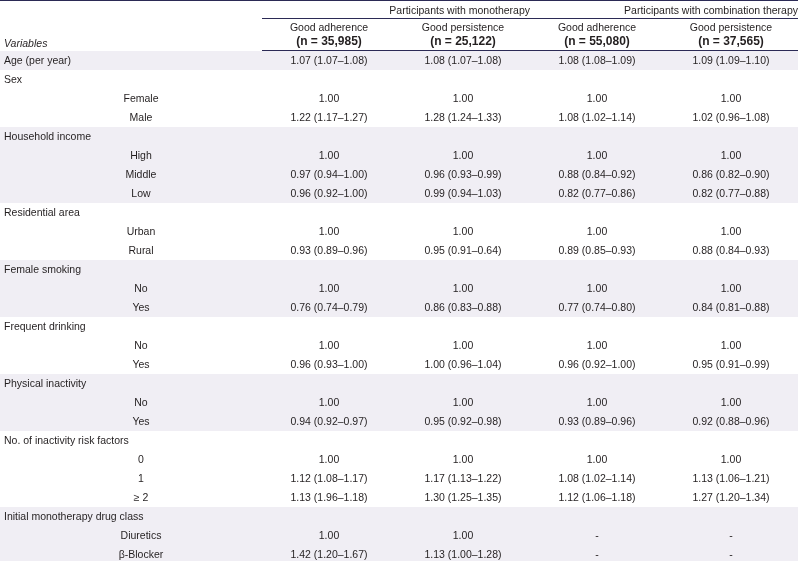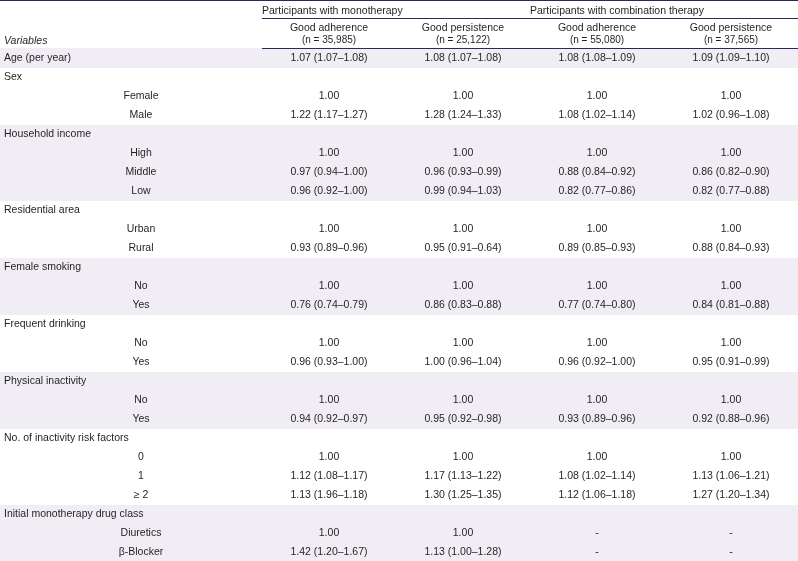--- a/index.html
+++ b/index.html
@@ -29,40 +29,41 @@
   table.tbl col.c2 { width: 134px; }
   table.tbl col.c3 { width: 134px; }
   table.tbl col.c4 { width: 134px; }
 
   
   .hdr-top td {
     padding: 3px 0 2px 0;
     vertical-align: bottom;
   }
   .hdr-group {
-    text-align: left;
+    text-align: right;
     border-bottom: 1px solid #2b2a55;
     padding-bottom: 2px !important;
     margin-top: 10px;
   }
   .hdr-var {
     text-align: left;
     padding-left: 4px !important;
     vertical-align: top;
     font-style: italic;
   }
   .hdr-sub td {
     text-align: center;
     padding: 2px 0 1px 0;
     vertical-align: top;
     line-height: 1.25;
   }
   .hdr-sub td .n {
     display: block;
-    font-size: 10px;
+    font-size: 12px;
+    font-weight: bold;
   }
 
   .topline {
     border-top: 1.4px solid #2b2a55;
   }
   .headrule {
     border-bottom: 1.4px solid #2b2a55;
   }
 
   tbody tr td {

